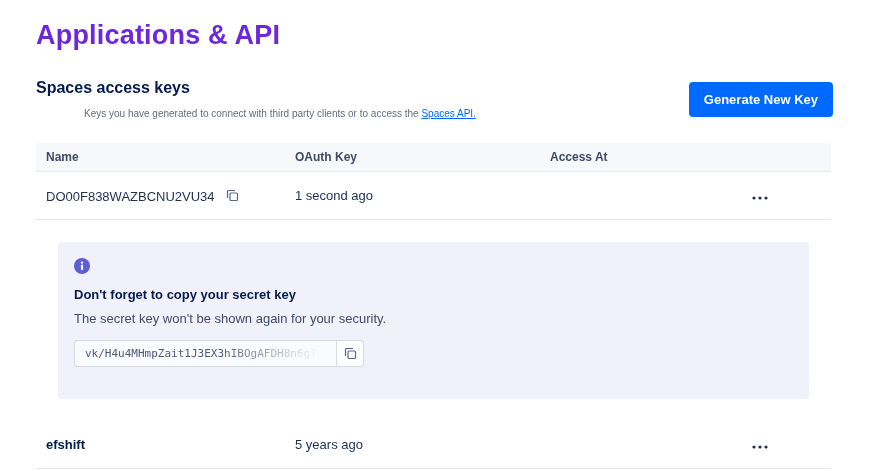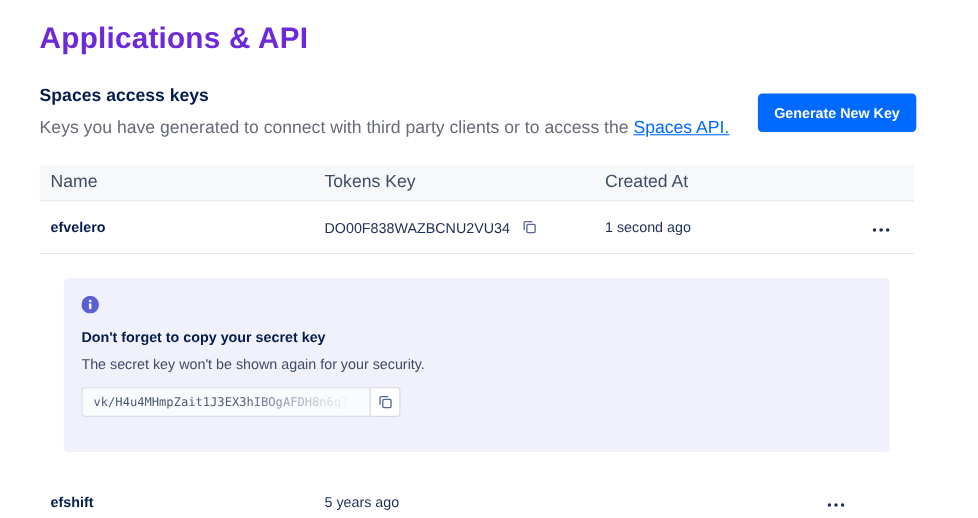--- a/index.html
+++ b/index.html
@@ -10,29 +10,29 @@
 
   
   .tab-bar { display:flex; margin-top:24px; border-bottom:1px solid #dfe3e8; width:815px; }
   .tab { font-size:12px; font-weight:700; color:#6b7285; padding:8px 13px 9px 13px; cursor:pointer;
          border:1px solid transparent; margin-bottom:-1px; text-decoration:none; white-space:nowrap; }
   .tab.active { color:#031b4e; background:#fff; border-color:#dfe3e8; border-bottom-color:#fff; }
 
   
   .section-header { display:flex; justify-content:space-between; align-items:center; margin-top:28px; width:797px; }
   .section-heading { font-size:16px; font-weight:700; color:#031b4e; margin-bottom:11px; }
-  .section-desc { font-size:16px; color:#676b79; }
+  .section-desc { font-size:10px; color:#676b79;margin-left:48px; }
   .section-desc a { color:#0069ff; text-decoration:underline; cursor:pointer; }
   .btn-primary { background:#0069ff; color:#fff; border:none; border-radius:4px; font-family:Liberation Sans, sans-serif;
                  font-size:13px; font-weight:700; padding:10px 15px; cursor:pointer; }
 
   
   .table { width:795px; margin-top:24px; border-bottom:1px solid #e5e8ed; }
   .grid-row { display:grid; grid-template-columns:249px 255px 230px 1fr; align-items:center; }
-  .thead { background:#f7f8fa; border-bottom:1px solid #e5e8ed; font-size:16px; font-weight:400; color:#3d4b67;
+  .thead { background:#f7f8fa; border-bottom:1px solid #e5e8ed; font-size:12px; font-weight:700; color:#3d4b67;
            padding:7px 10px; }
   .trow { padding:12px 10px; border-bottom:1px solid #e5e8ed; font-size:13px; color:#1d2f55; }
   .trow:last-child { border-bottom:none; }
   .cell-name { font-weight:600; color:#031b4e; }
   .cell-key { display:flex; align-items:flex-end; gap:9px; }
   .icon-btn { background:none; border:none; cursor:pointer; display:inline-flex; align-items:center; padding:2px; }
   .cell-actions { text-align:right; padding-right:4px; }
   .menu-btn { background:none; border:none; cursor:pointer; padding:4px 8px; }
 
   
@@ -64,27 +64,26 @@
       <div class="section-heading">Spaces access keys</div>
       <div class="section-desc"><span>Keys you have generated to connect with third party clients or to access the </span><a>Spaces API.</a></div>
     </div>
     <button class="btn-primary">Generate New Key</button>
   </div>
 
   <div class="table">
 
     <div class="grid-row thead">
       <div>Name</div>
-      <div>Tokens Key</div>
-      <div>Created At</div>
+      <div>OAuth Key</div>
+      <div>Access At</div>
       <div></div>
     </div>
 
     <div class="grid-row trow">
-      <div class="cell-name">efvelero</div>
       <div class="cell-key">
         <span>DO00F838WAZBCNU2VU34</span>
         <button class="icon-btn">
           <svg width="13" height="13" viewBox="0 0 13 13" fill="none" stroke="#56678f" stroke-width="1.2">
             <rect x="4" y="4" width="7.5" height="7.5" rx="1"></rect>
             <path d="M9 1.5H2.5A1 1 0 0 0 1.5 2.5V9"></path>
           </svg>
         </button>
       </div>
       <div>1 second ago</div>

